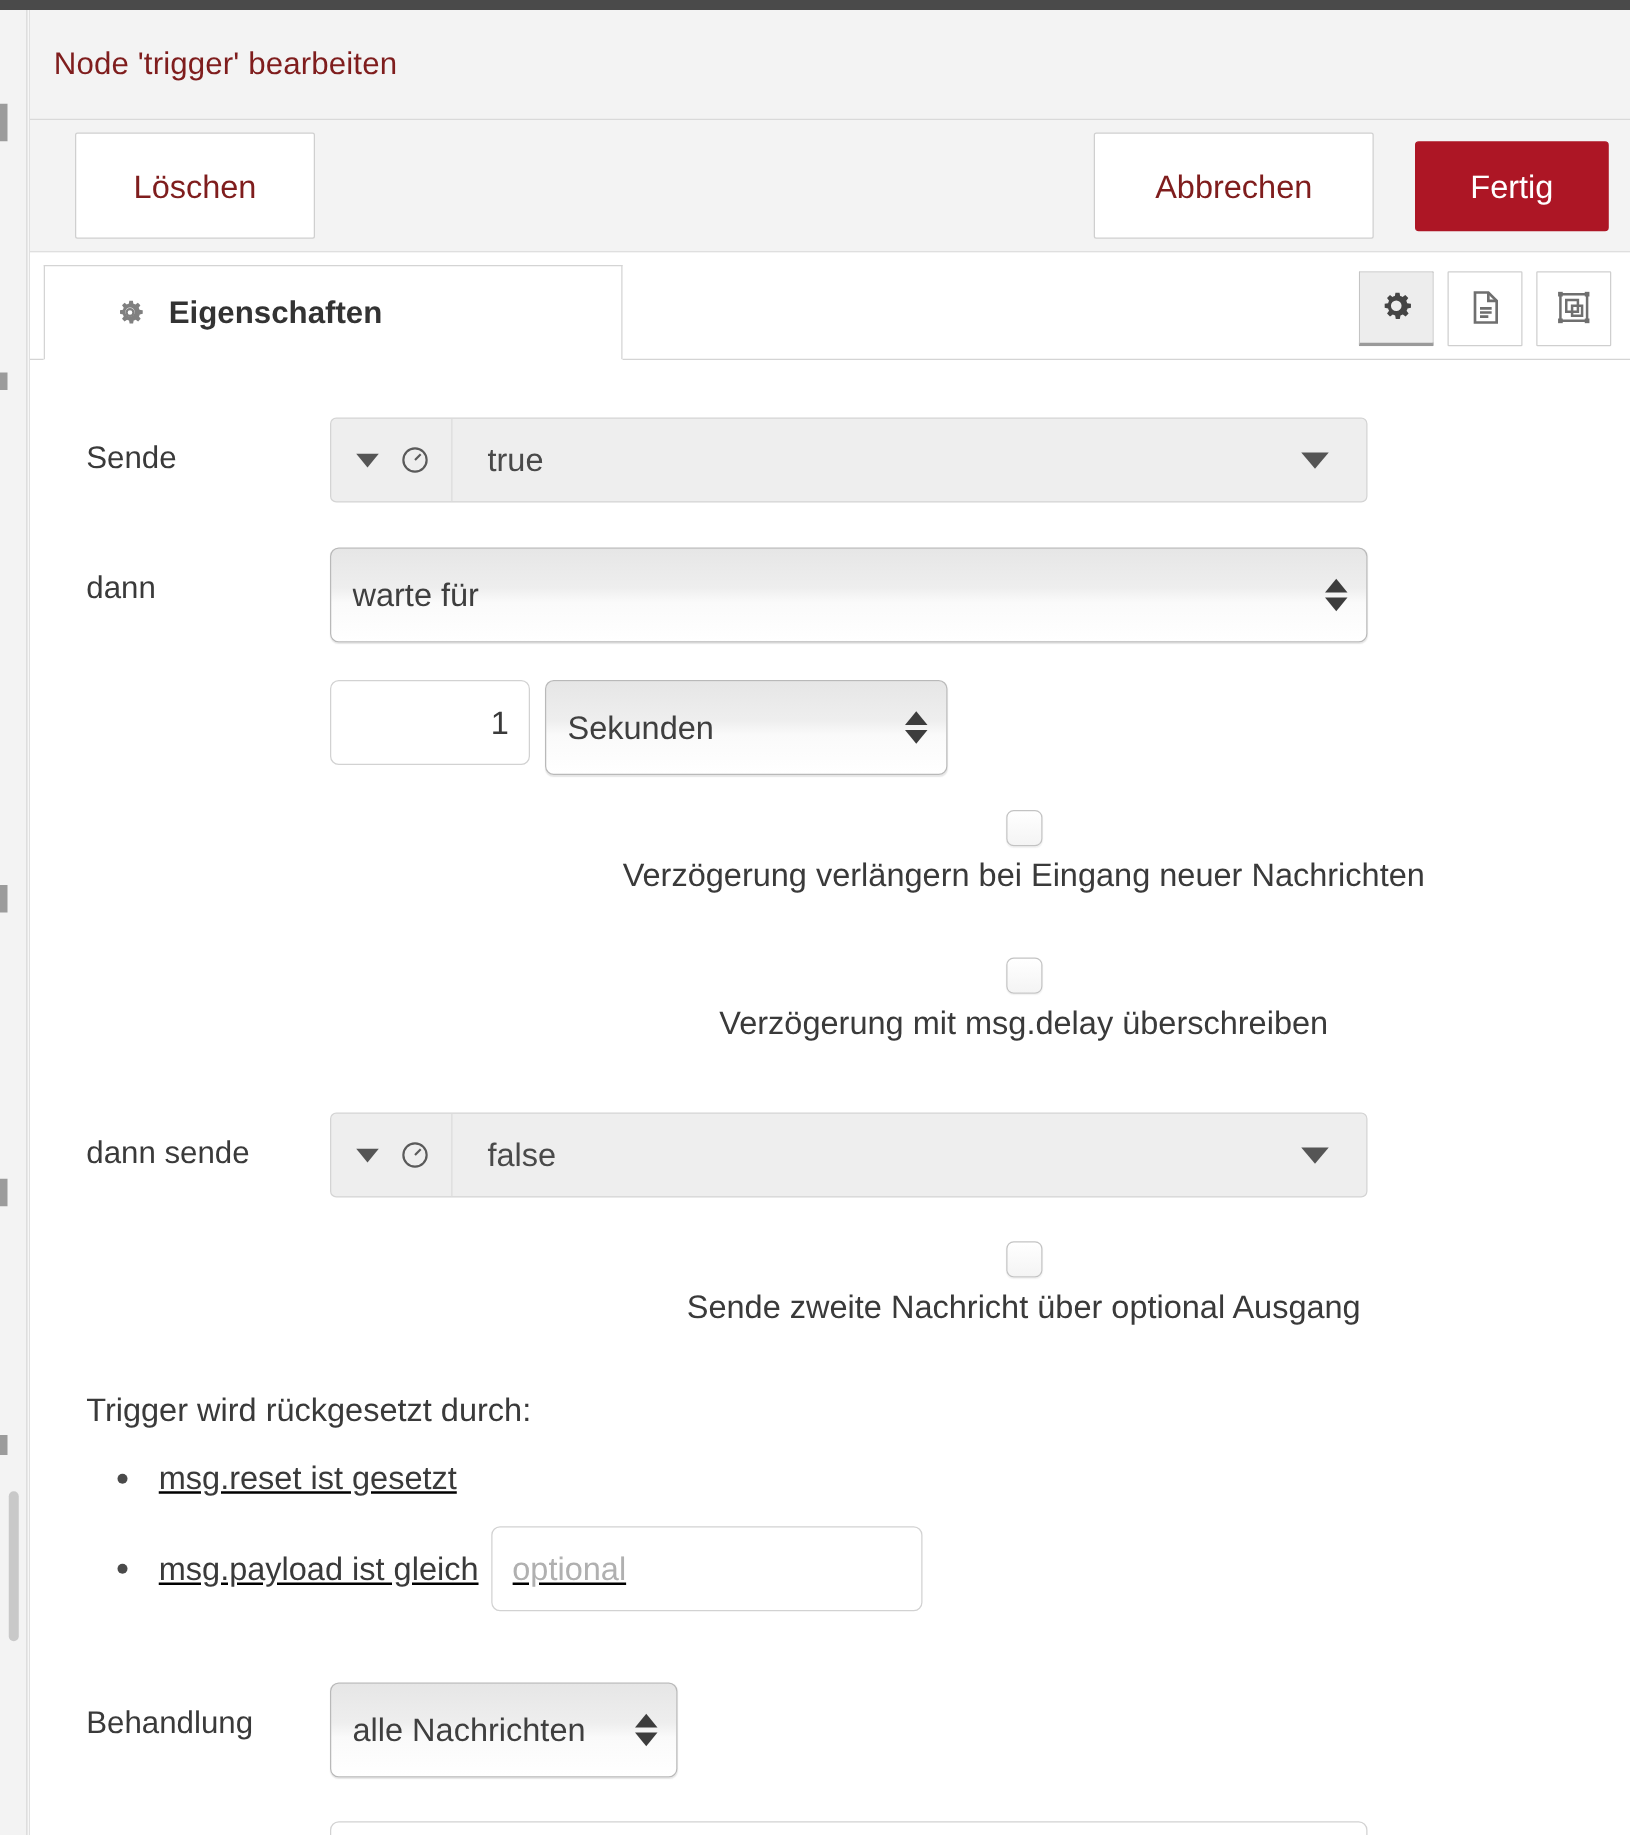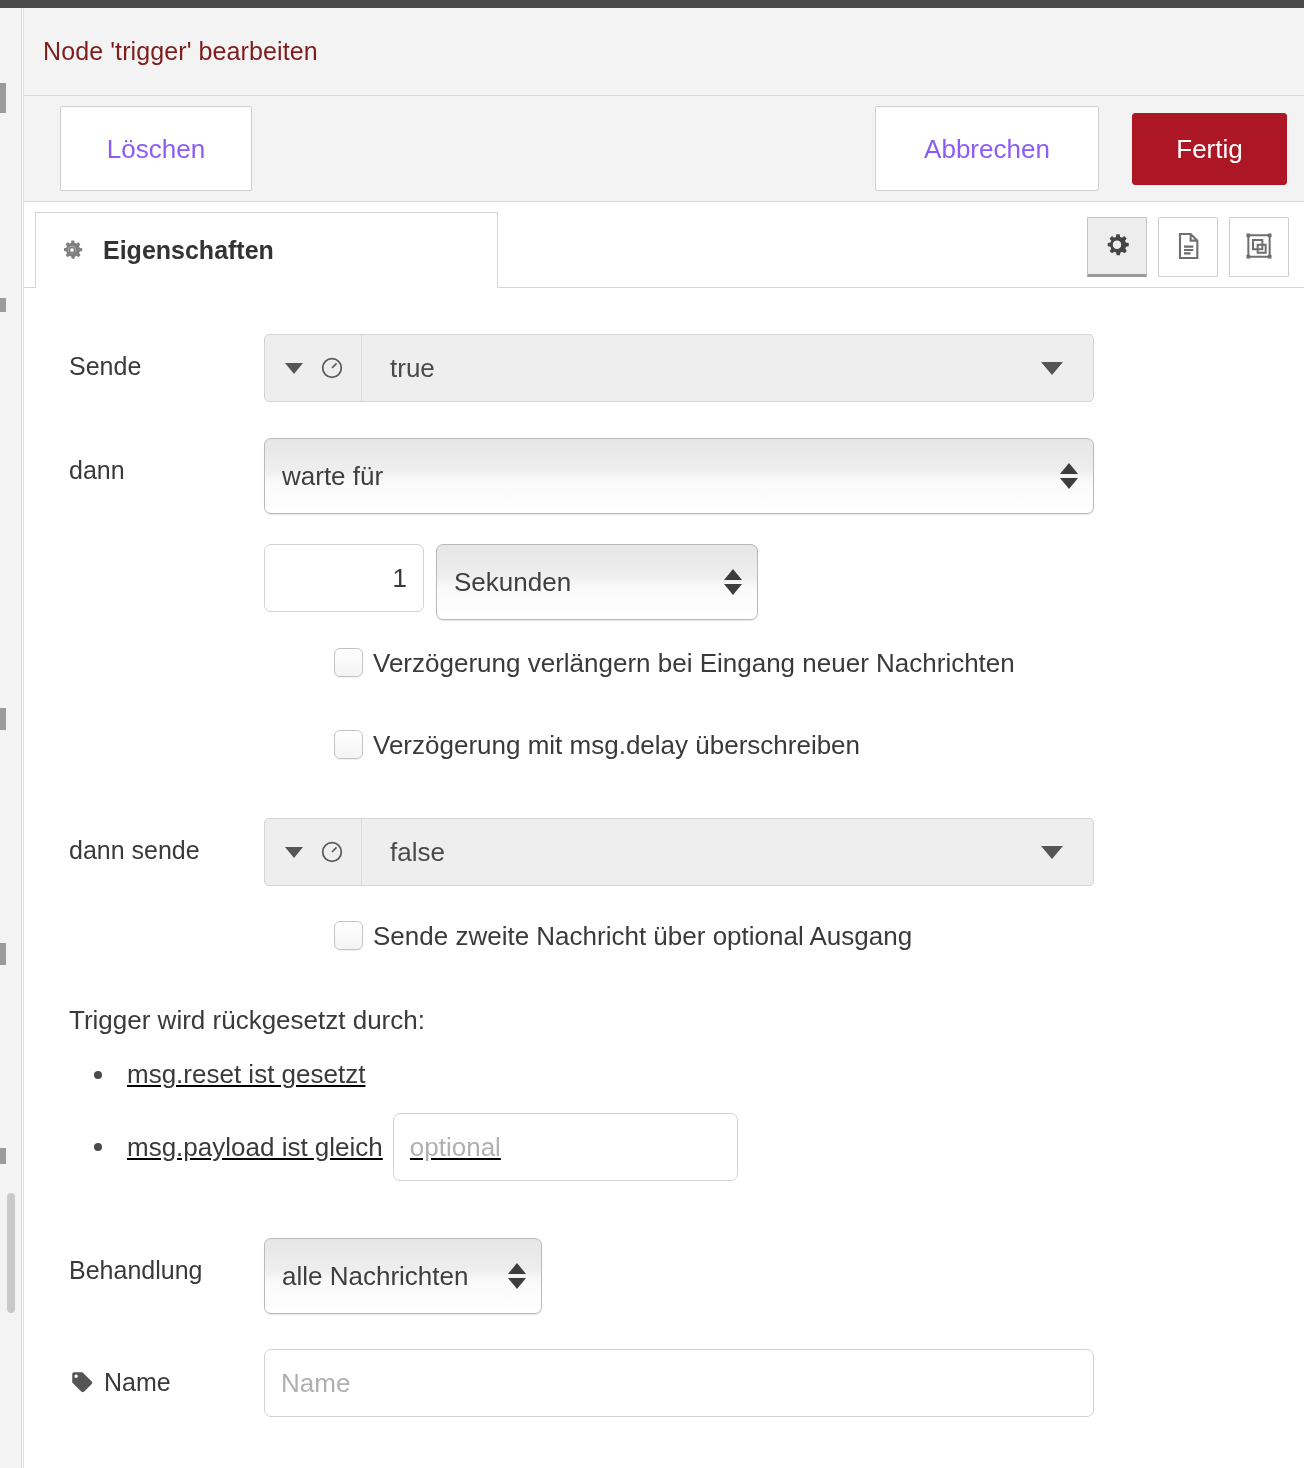--- a/index.html
+++ b/index.html
@@ -80,21 +80,21 @@
     background: #f3f3f3;
     border-bottom: 1px solid #d9d9d9;
     display: flex;
     align-items: center;
     padding: 0 17px 0 13px;
     position: relative;
   }
   .btn {
     font-family: "Liberation Sans", sans-serif;
     font-size: 26px;
-    color: #8b5cf6;
+    color: #7f1d1d;
     background: #ffffff;
     border: 1px solid #cfcfcf;
     border-radius: 2px;
     height: 85px;
     cursor: pointer;
     line-height: 1;
     padding: 0 26px;
     display: flex;
     align-items: center;
     justify-content: center;
@@ -123,21 +123,21 @@
   }
   .tab {
     margin-left: 11px;
     height: 76px;
     width: 463px;
     background: #ffffff;
     border: 1px solid #d4d4d4;
     border-bottom: 1px solid #ffffff;
     display: flex;
     align-items: center;
-    padding-left: 23px;
+    padding-left: 55px;
     gap: 18px;
     position: relative;
     top: 1px;
     cursor: pointer;
   }
   .tab-label {
     font-size: 25px;
     font-weight: bold;
     color: #333333;
   }
@@ -277,20 +277,21 @@
   .txt::placeholder { color: #b0b0b0; }
   .txt.num { width: 160px; text-align: right; }
 
   
   .cbrow {
     display: flex;
     align-items: center;
     gap: 10px;
     margin-left: 310px;
     cursor: pointer;
+    flex-direction: column;
   }
   .cb {
     -webkit-appearance: none;
     appearance: none;
     width: 29px; height: 29px;
     border: 1px solid #c3c3c3;
     border-radius: 6px;
     background: linear-gradient(180deg,#ffffff 0%,#f4f4f4 100%);
     margin: 0;
     flex: none;

